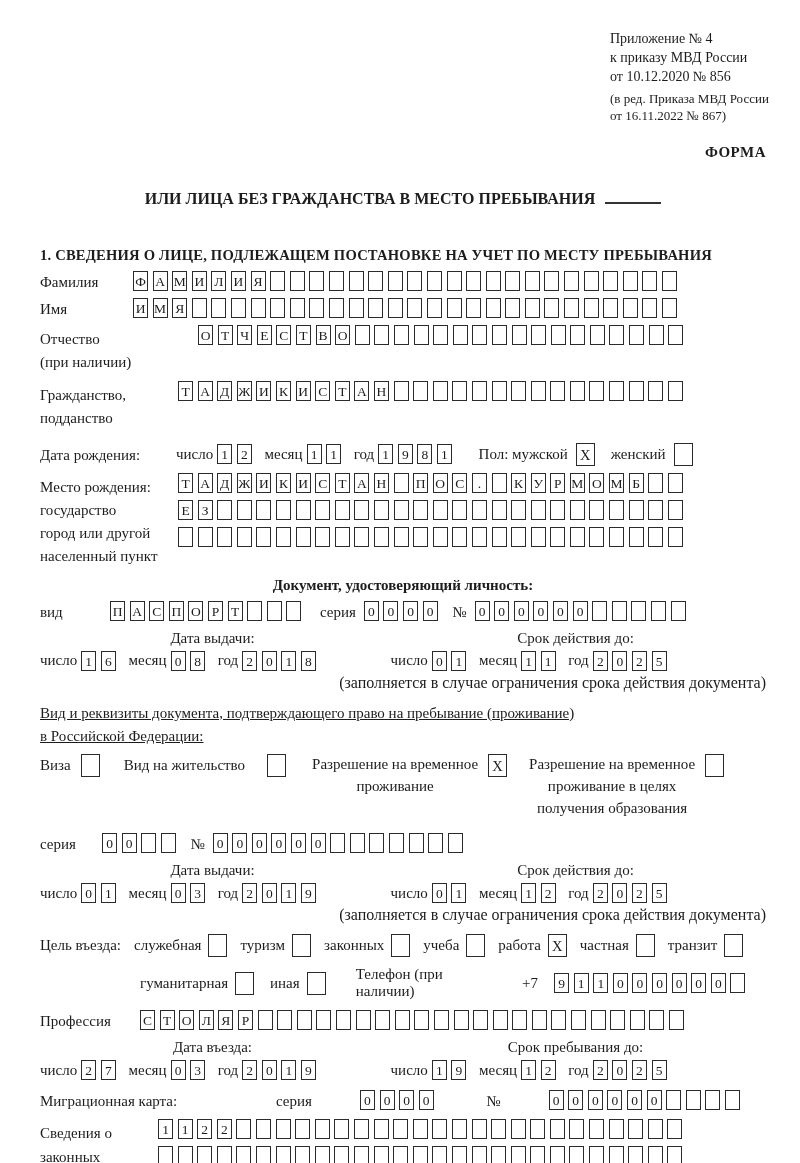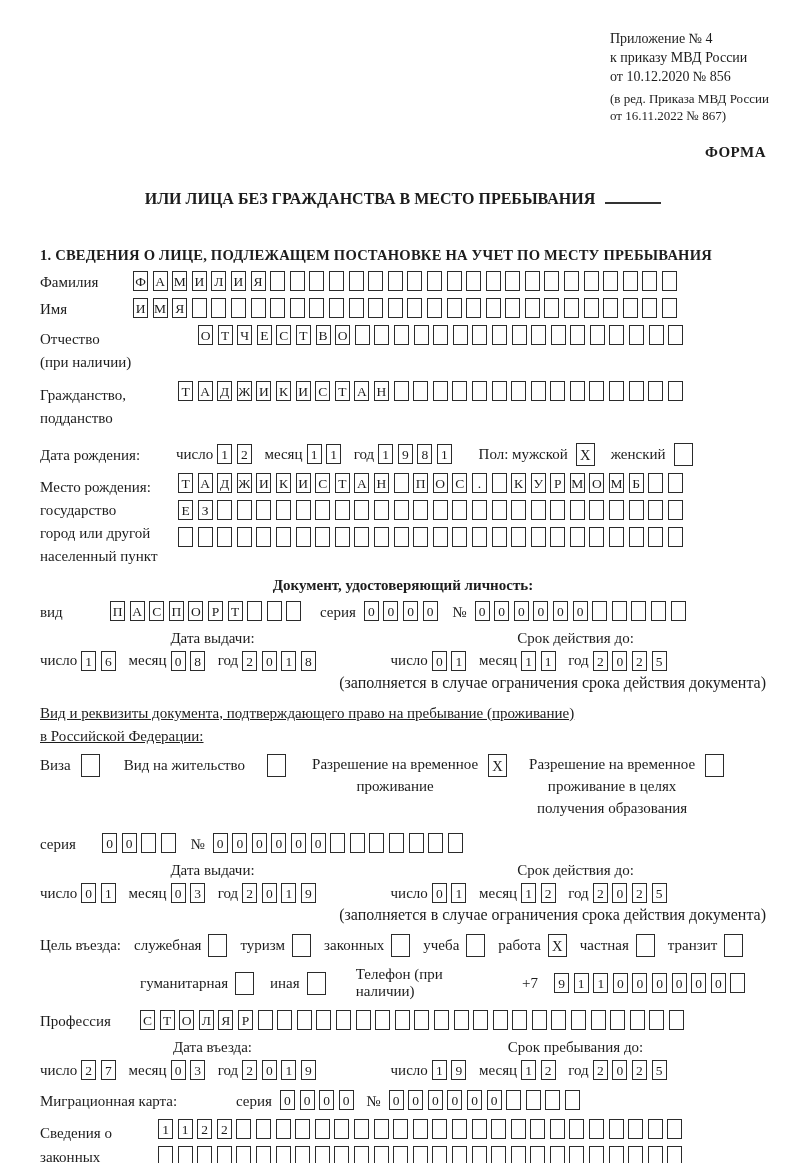--- a/index.html
+++ b/index.html
@@ -326,21 +326,21 @@
     <div class="dgroup dgroup-right">
       <span class="dl">число</span>
       <span class="cells"><span class="cell">1</span><span class="cell">9</span></span>
       <span class="dl">месяц</span>
       <span class="cells"><span class="cell">1</span><span class="cell">2</span></span>
       <span class="dl">год</span>
       <span class="cells"><span class="cell">2</span><span class="cell">0</span><span class="cell">2</span><span class="cell">5</span></span>
     </div>
   </div>
 
-  <div class="row" style="align-items:center; margin-top:10px;">
+  <div class="row" style="align-items:center; margin-top:10px;gap:40px;">
     <span class="inline-lbl" style="width:188px;">Миграционная карта:</span>
     <span class="inline-lbl">серия</span>
     <span class="cells" style="margin-right:8px;"><span class="cell">0</span><span class="cell">0</span><span class="cell">0</span><span class="cell">0</span></span>
     <span class="inline-lbl">№</span>
     <span class="cells"><span class="cell">0</span><span class="cell">0</span><span class="cell">0</span><span class="cell">0</span><span class="cell">0</span><span class="cell">0</span><span class="cell"></span><span class="cell"></span><span class="cell"></span><span class="cell"></span></span>
   </div>
 
   <div class="row" style="margin-top:9px;">
     <div class="lbl w118 multi">
       <div>Сведения о</div>

